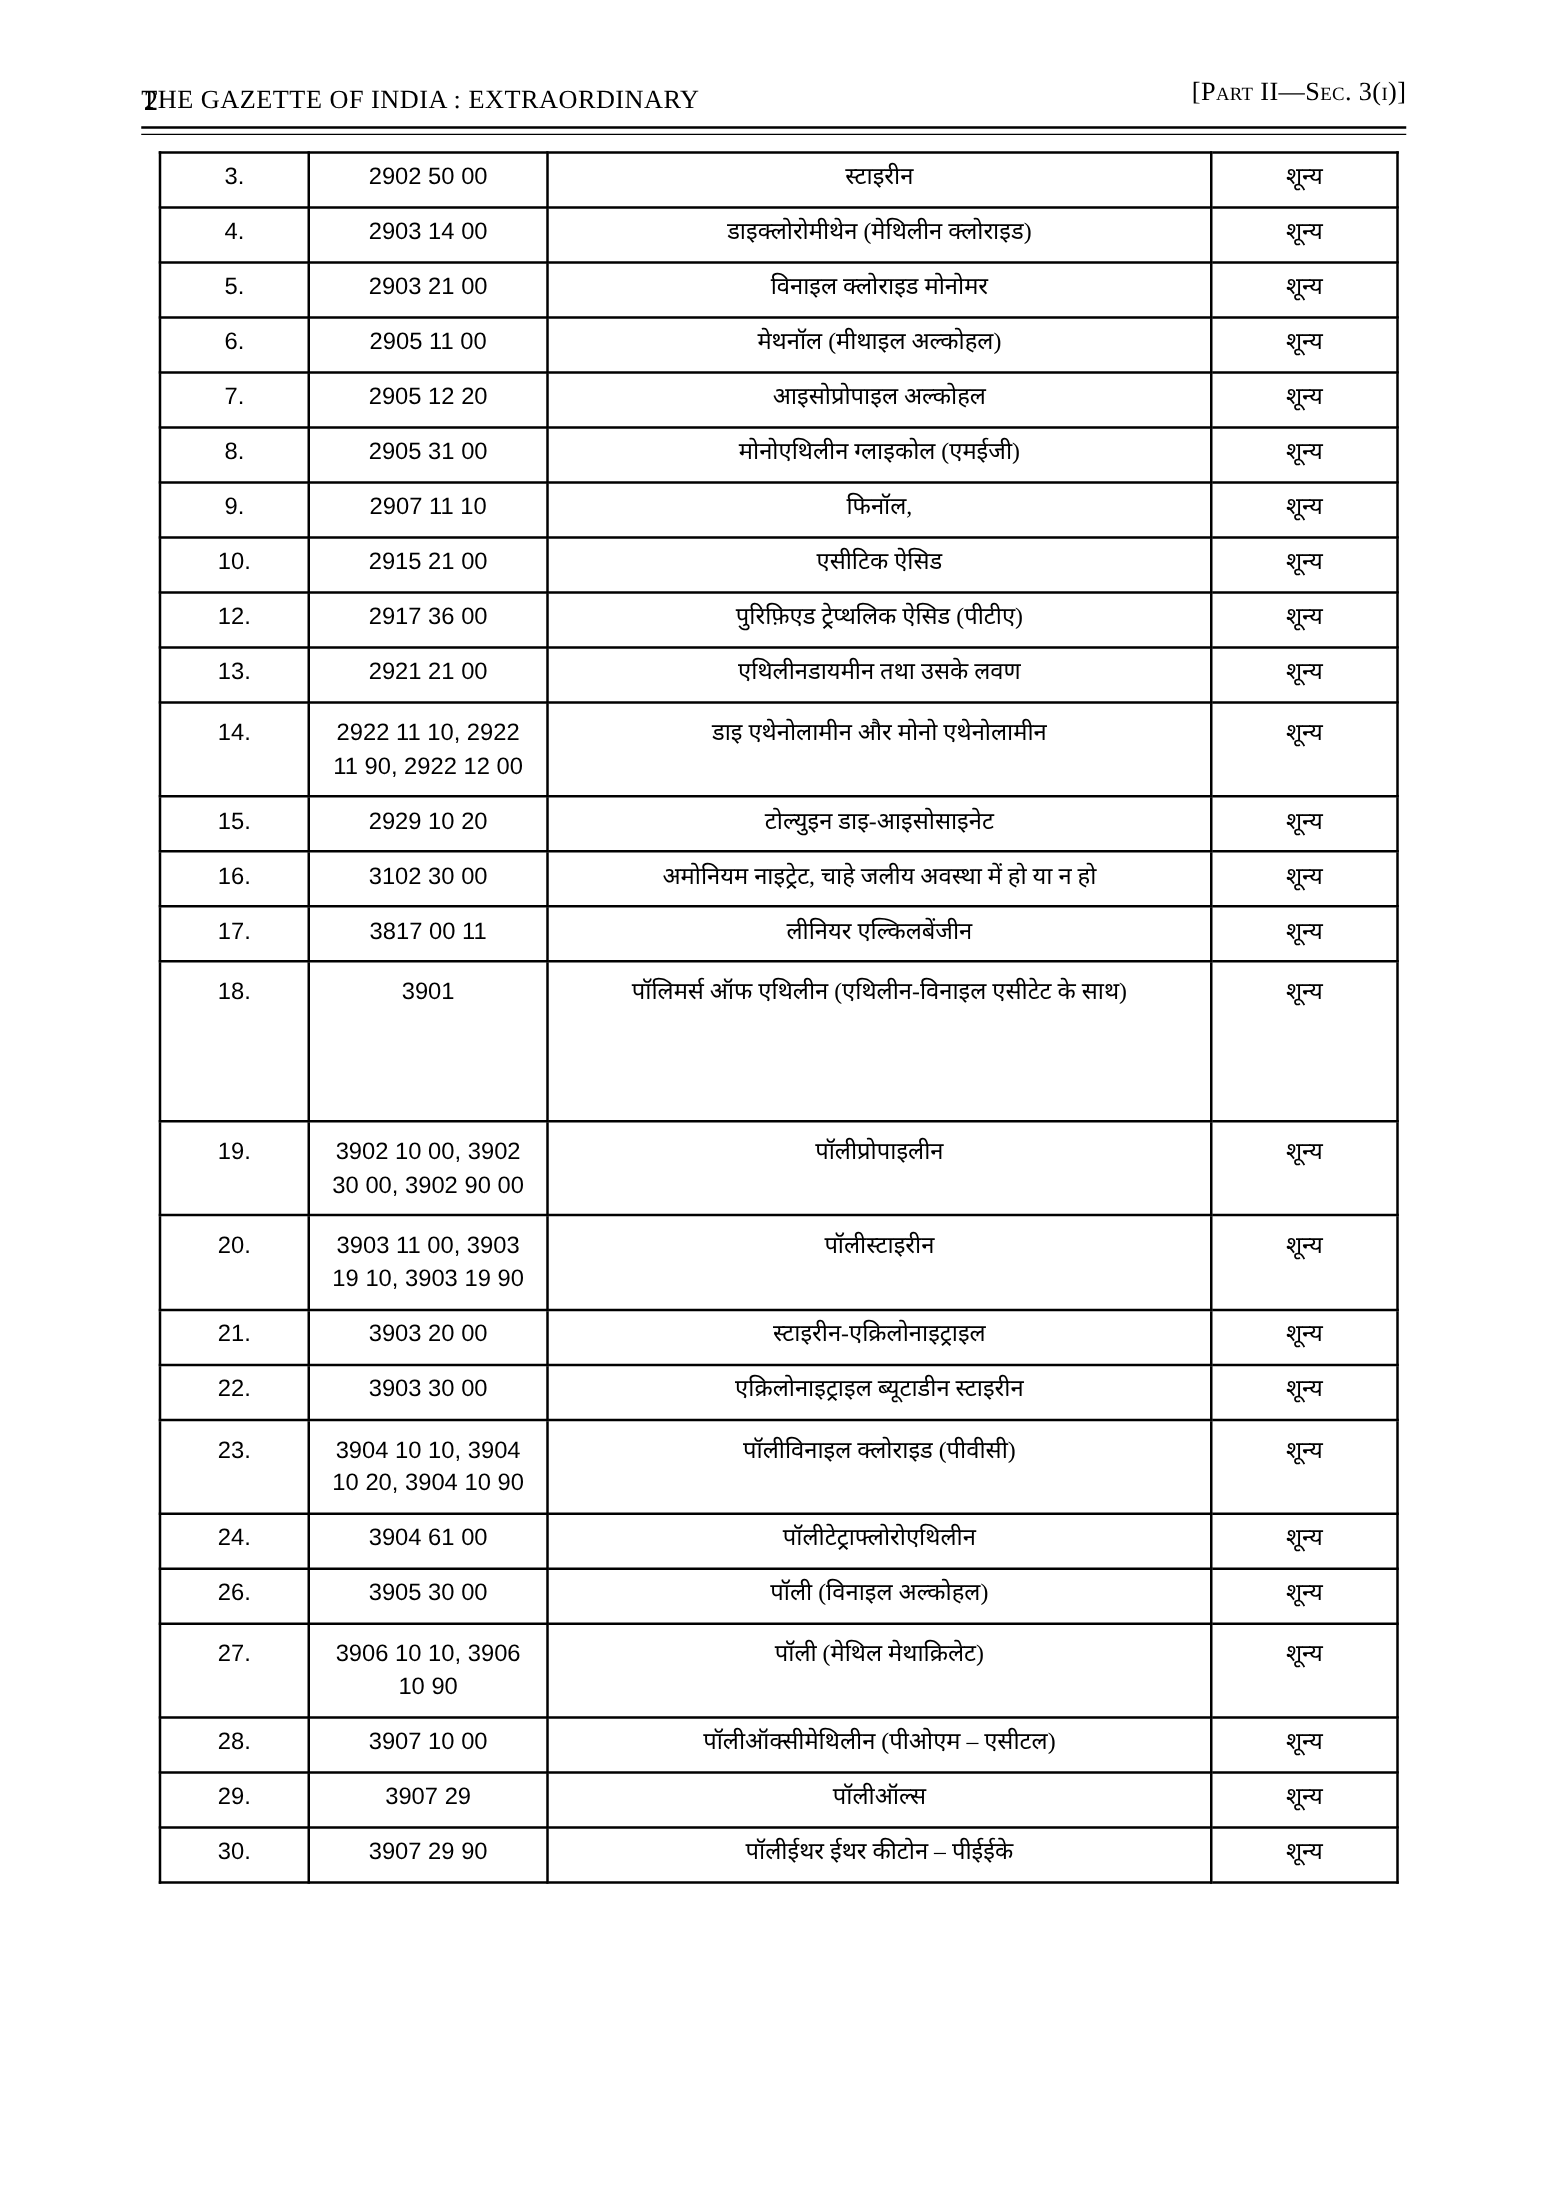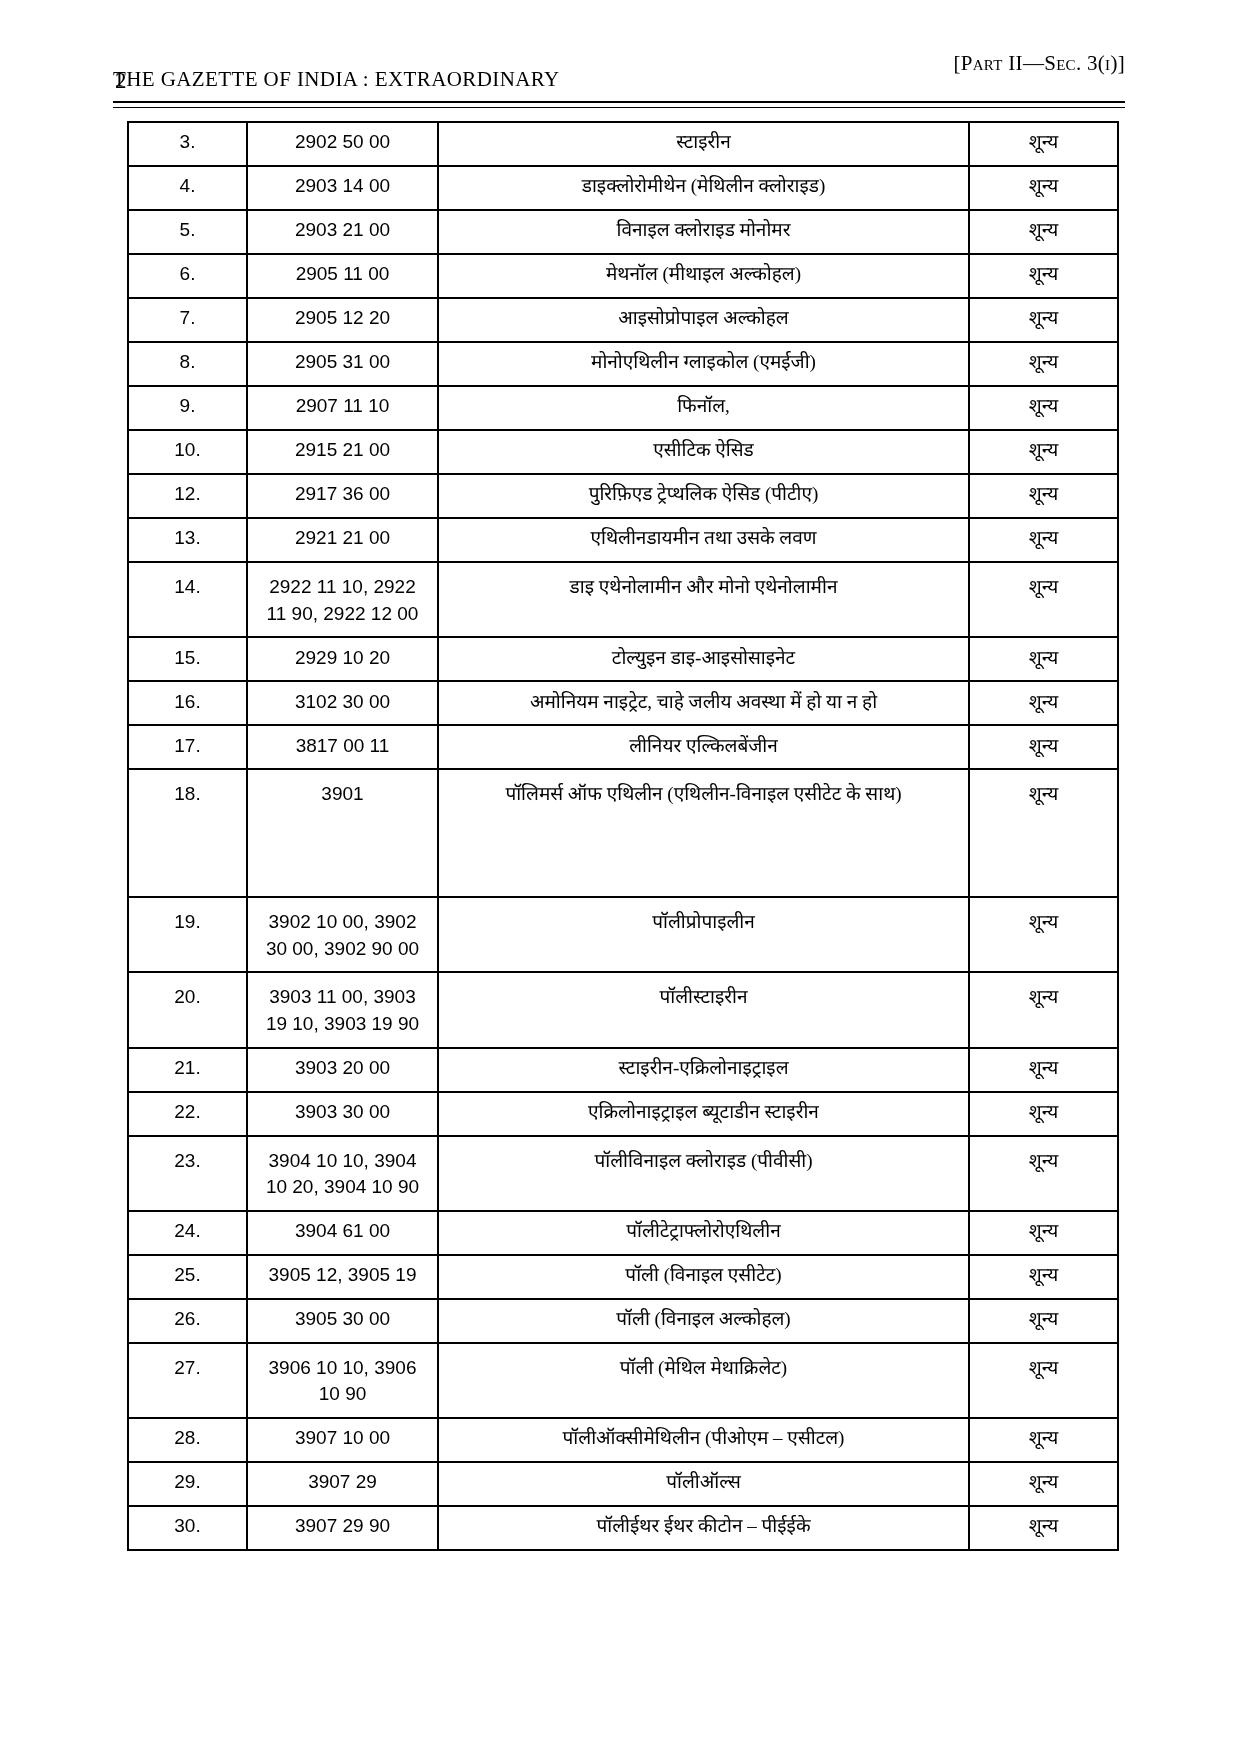--- a/index.html
+++ b/index.html
@@ -22,21 +22,21 @@
   .page-number {
     position: absolute; left: 2px; bottom: 0;
     font-size: 23px;
   }
   .header-title {
     display: block; text-align: left;
     font-size: 21px; letter-spacing: 0.4px;
     padding-top: 9px;
   }
   .header-part {
-    position: absolute; right: 0; bottom: 18px;
+    position: absolute; right: 0; bottom: 8px;
     font-size: 21px; font-variant: small-caps; letter-spacing: 0.3px;
   }
   .double-rule {
     margin-top: 7px;
     height: 4px;
     border-top: 2.5px solid #000;
     border-bottom: 1.5px solid #000;
   }
   table.tariff {
     border-collapse: collapse;
@@ -209,26 +209,20 @@
             <td class="td-desc">पॉलीविनाइल क्लोराइड (पीवीसी)</td>
             <td class="td-rate">शून्य</td>
           </tr>
           <tr class="row-normal">
             <td class="td-sl">24.</td>
             <td class="td-code">3904 61 00</td>
             <td class="td-desc">पॉलीटेट्राफ्लोरोएथिलीन</td>
             <td class="td-rate">शून्य</td>
           </tr>
           <tr class="row-normal">
-            <td class="td-sl">25.</td>
-            <td class="td-code">3905 12, 3905 19</td>
-            <td class="td-desc">पॉली (विनाइल एसीटेट)</td>
-            <td class="td-rate">शून्य</td>
-          </tr>
-          <tr class="row-normal">
             <td class="td-sl">26.</td>
             <td class="td-code">3905 30 00</td>
             <td class="td-desc">पॉली (विनाइल अल्कोहल)</td>
             <td class="td-rate">शून्य</td>
           </tr>
           <tr class="row-top">
             <td class="td-sl">27.</td>
             <td class="td-code">3906 10 10, 3906
 10 90</td>
             <td class="td-desc">पॉली (मेथिल मेथाक्रिलेट)</td>

